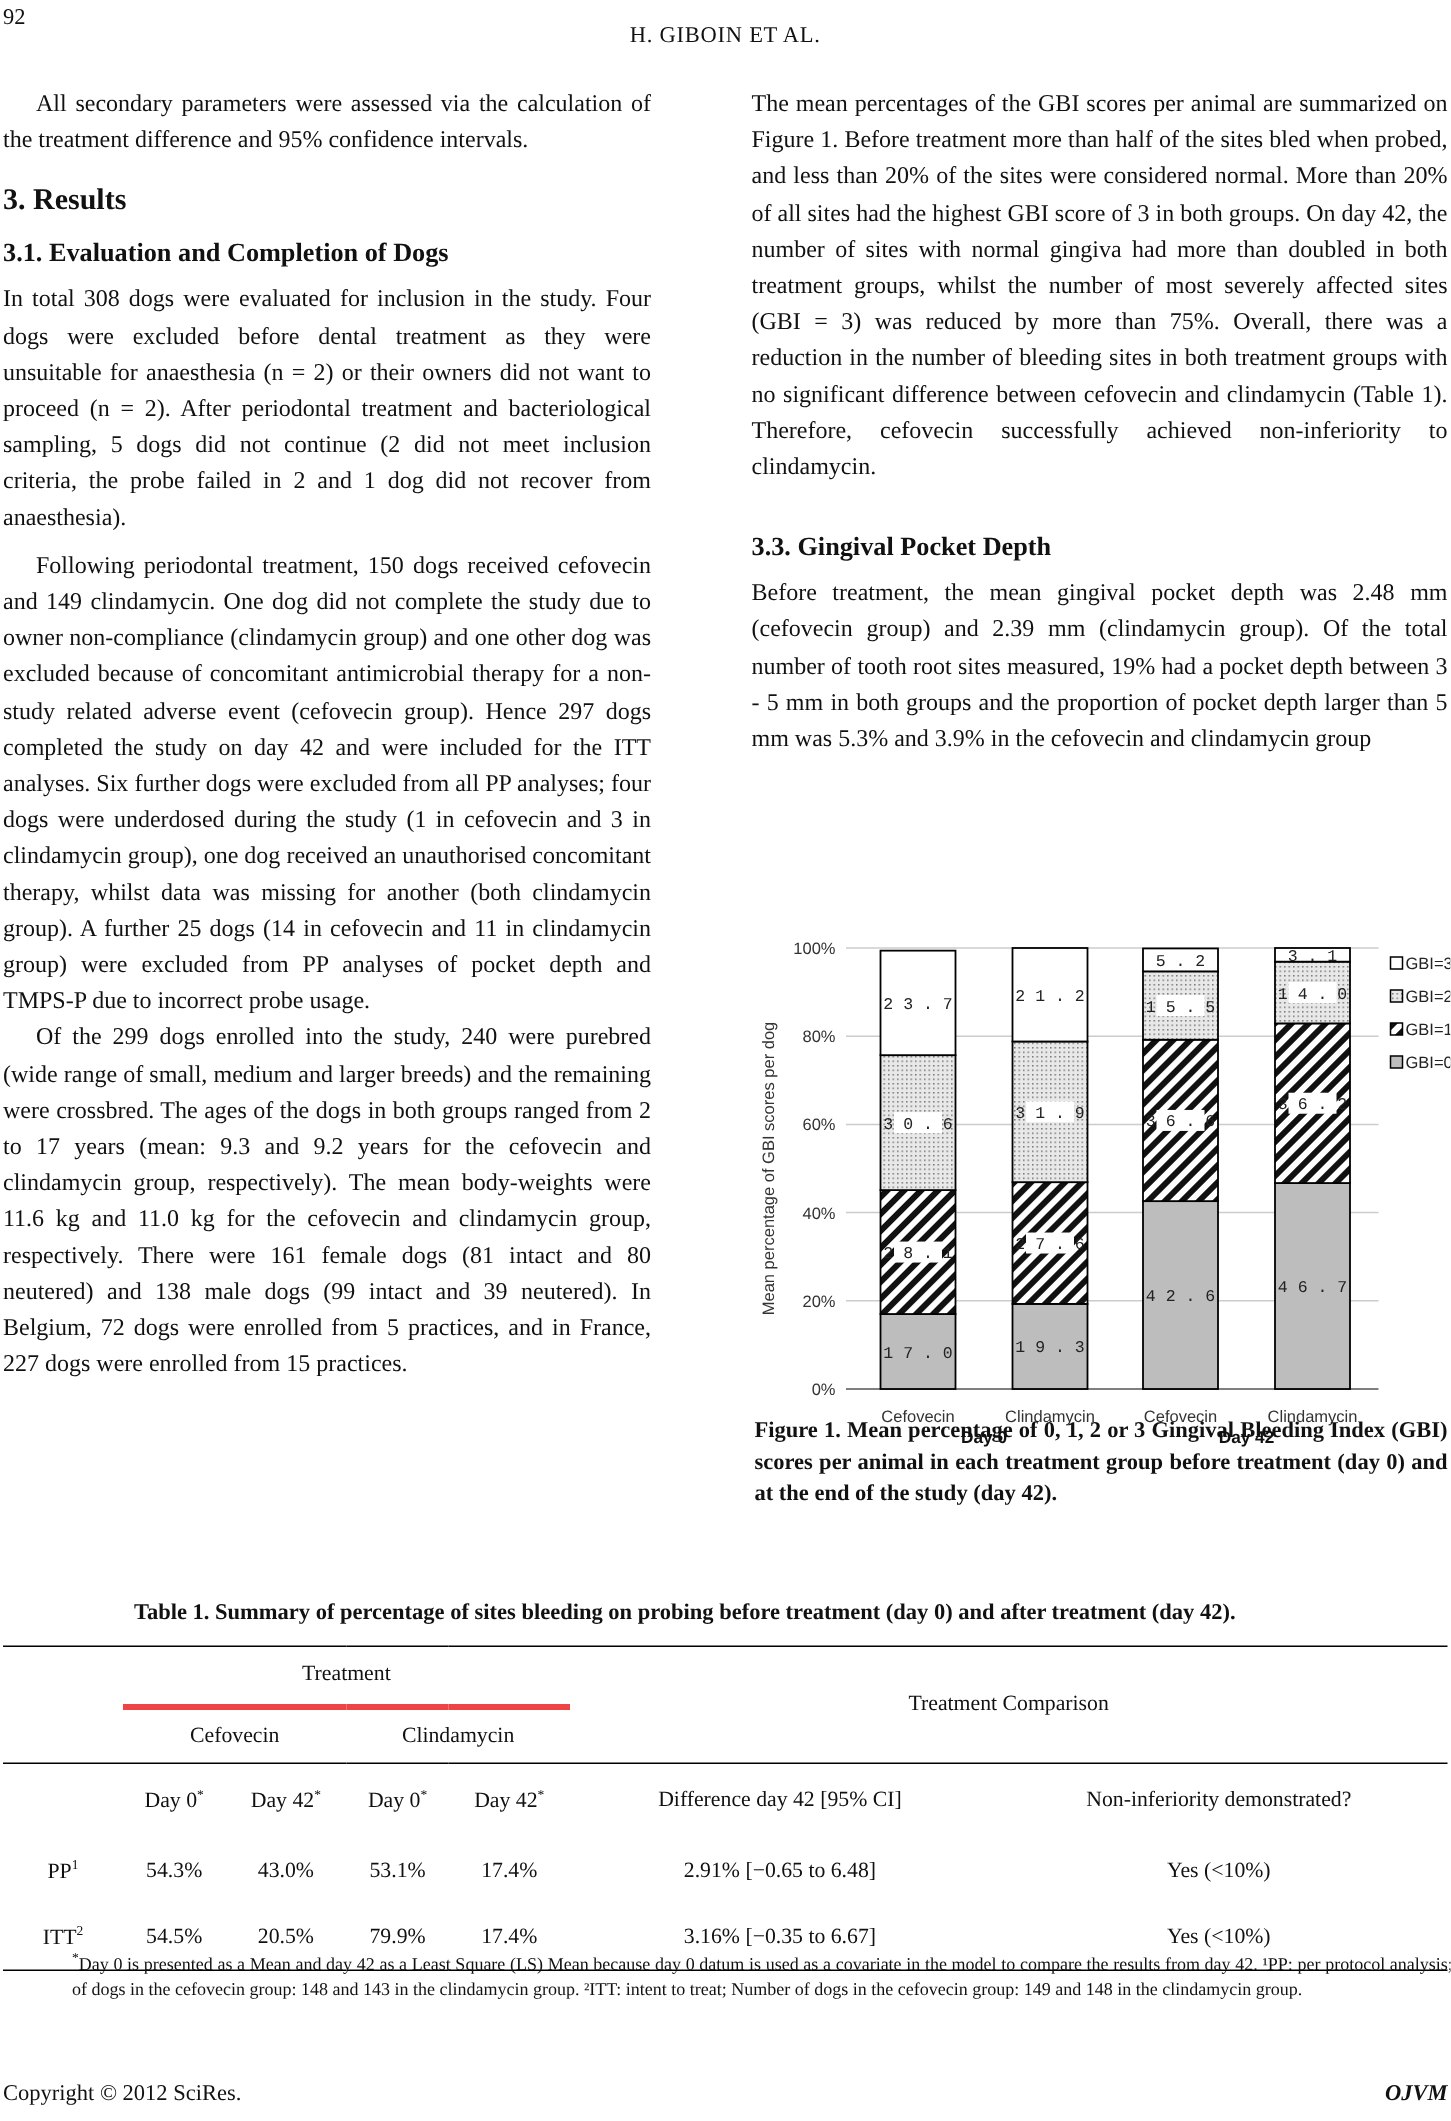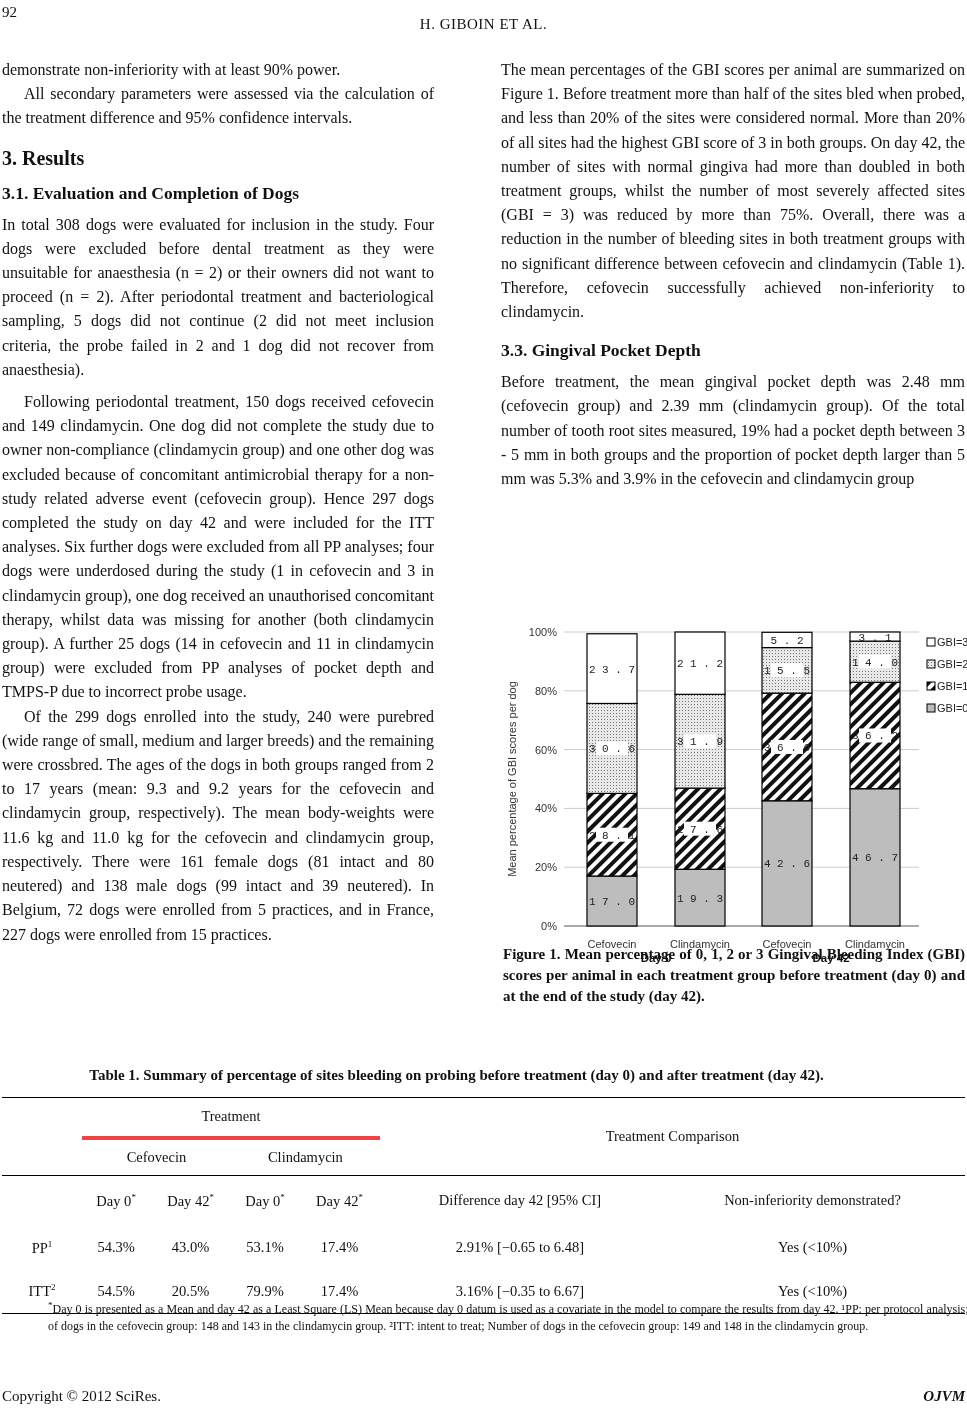--- a/index.html
+++ b/index.html
@@ -24,32 +24,31 @@
   .foot-r{right:2px;top:1388px;font-size:15px;font-style:italic;font-weight:bold;}
   sup{font-size:9px;}
 </style>
 </head>
 <body>
 
 <div class="abs hdr-page">92</div>
 <div class="abs hdr-title">H. GIBOIN ET AL.</div>
 
 <div class="col left">
-  <p>demonstrate non-inferiority with at least 90% power.</p>
   <p class="ind">All secondary parameters were assessed via the calculation of the treatment difference and 95% confidence intervals.</p>
   <h2>3. Results</h2>
   <h3>3.1. Evaluation and Completion of Dogs</h3>
   <p>In total 308 dogs were evaluated for inclusion in the study. Four dogs were excluded before dental treatment as they were unsuitable for anaesthesia (n = 2) or their owners did not want to proceed (n = 2). After periodontal treatment and bacteriological sampling, 5 dogs did not continue (2 did not meet inclusion criteria, the probe failed in 2 and 1 dog did not recover from anaesthesia).</p>
   <p class="ind" style="margin-top:8px">Following periodontal treatment, 150 dogs received cefovecin and 149 clindamycin. One dog did not complete the study due to owner non-compliance (clindamycin group) and one other dog was excluded because of concomitant antimicrobial therapy for a non-study related adverse event (cefovecin group). Hence 297 dogs completed the study on day 42 and were included for the ITT analyses. Six further dogs were excluded from all PP analyses; four dogs were underdosed during the study (1 in cefovecin and 3 in clindamycin group), one dog received an unauthorised concomitant therapy, whilst data was missing for another (both clindamycin group). A further 25 dogs (14 in cefovecin and 11 in clindamycin group) were excluded from PP analyses of pocket depth and TMPS-P due to incorrect probe usage.</p>
   <p class="ind">Of the 299 dogs enrolled into the study, 240 were purebred (wide range of small, medium and larger breeds) and the remaining were crossbred. The ages of the dogs in both groups ranged from 2 to 17 years (mean: 9.3 and 9.2 years for the cefovecin and clindamycin group, respectively). The mean body-weights were 11.6 kg and 11.0 kg for the cefovecin and clindamycin group, respectively. There were 161 female dogs (81 intact and 80 neutered) and 138 male dogs (99 intact and 39 neutered). In Belgium, 72 dogs were enrolled from 5 practices, and in France, 227 dogs were enrolled from 15 practices.</p>
 </div>
 
 <div class="col right">
   <p>The mean percentages of the GBI scores per animal are summarized on Figure 1. Before treatment more than half of the sites bled when probed, and less than 20% of the sites were considered normal. More than 20% of all sites had the highest GBI score of 3 in both groups. On day 42, the number of sites with normal gingiva had more than doubled in both treatment groups, whilst the number of most severely affected sites (GBI = 3) was reduced by more than 75%. Overall, there was a reduction in the number of bleeding sites in both treatment groups with no significant difference between cefovecin and clindamycin (Table 1). Therefore, cefovecin successfully achieved non-inferiority to clindamycin.</p>
-  <h3 style="margin-top:14px">3.3. Gingival Pocket Depth</h3>
+  <h3 style="margin-top:28px">3.3. Gingival Pocket Depth</h3>
   <p>Before treatment, the mean gingival pocket depth was 2.48 mm (cefovecin group) and 2.39 mm (clindamycin group). Of the total number of tooth root sites measured, 19% had a pocket depth between 3 - 5 mm in both groups and the proportion of pocket depth larger than 5 mm was 5.3% and 3.9% in the cefovecin and clindamycin group</p>
 </div>
 
 <div class="fig">
   <svg id="chart" width="465" height="350" xmlns="http://www.w3.org/2000/svg">
     <defs>
       <pattern id="hatch" width="8" height="8" patternUnits="userSpaceOnUse" patternTransform="rotate(45)">
         <rect width="8" height="8" fill="#fff"></rect>
           <rect width="4" height="8" fill="#111"></rect>
       </pattern>

